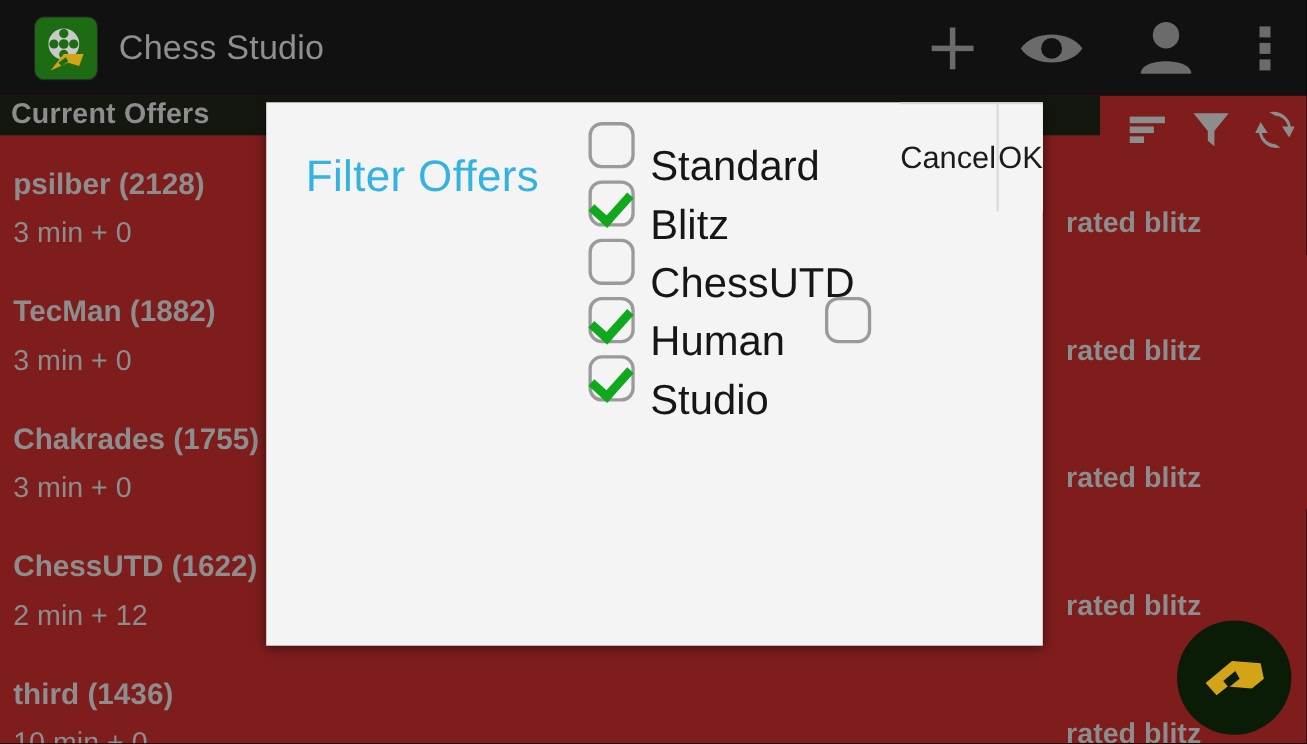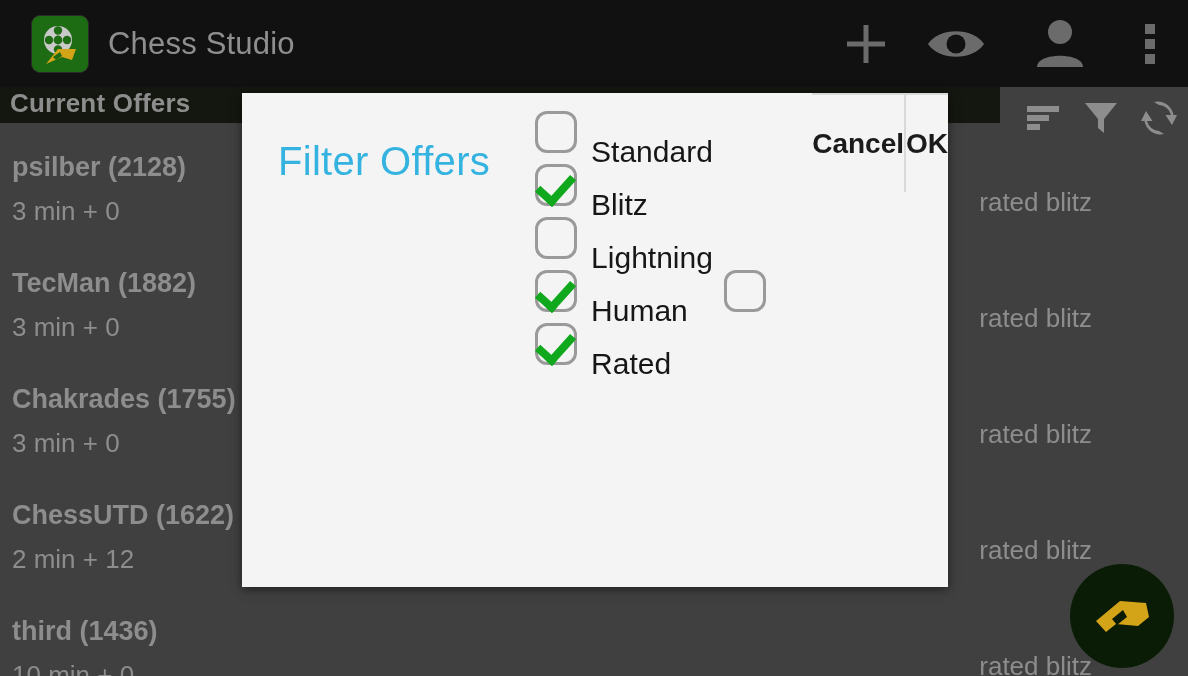--- a/index.html
+++ b/index.html
@@ -70,21 +70,21 @@
   }
   .bar-btn.wide { width: 104px; }
   .bar-btn svg { display: block; }
 
   
   #content {
     position: absolute;
     left: 0; top: 87px;
     width: 1188px;
     height: 589px;
-    background: #404040;
+    background: #7f1d1d;
   }
   #list-header {
     position: absolute;
     left: 0; top: 0;
     width: 1000px;
     height: 36px;
     background: #14170f;
     display: flex;
     align-items: center;
   }
@@ -148,21 +148,21 @@
     line-height: 1;
     padding-top: 17px;
     white-space: nowrap;
   }
   .offer-kind {
     position: absolute;
     right: 96px;
     top: 52px;
     color: #8d8d8d;
     font-size: 26px;
-    font-weight: 400;
+    font-weight: 700;
     white-space: nowrap;
   }
 
   
   #fab {
     position: absolute;
     right: 14px;
     bottom: 8px;
     width: 104px;
     height: 104px;
@@ -244,21 +244,21 @@
     top: 1px;
     width: 15px;
     height: 28px;
     border: solid #10a81c;
     border-width: 0 8px 8px 0;
     transform: rotate(42deg);
   }
   .check-label {
     margin-left: 14px;
     color: #161616;
-    font-size: 30px;
+    font-size: 38px;
     font-weight: 400;
     line-height: 1;
     white-space: nowrap;
     margin-top: 40px;
   }
   .col-gap-human { width: 36px; }
   .col-gap-rated { width: 73px; }
 
   #dialog-buttons {
     height: 97px;
@@ -266,21 +266,21 @@
     display: flex;
     flex: none;
   }
   .dlg-btn {
     flex: 1 1 0;
     display: flex;
     align-items: center;
     justify-content: center;
     color: #1b1b1b;
     font-size: 28px;
-    font-weight: 700;
+    font-weight: 400;
     background: #f4f4f4;
     user-select: none;
   }
   #btn-divider {
     width: 2px;
     background: #d9d9d9;
     flex: none;
   }
 </style>
 </head>
@@ -434,39 +434,39 @@
         <div class="check-row">
           <div class="check-item">
             <span class="checkbox checked"></span>
             <span class="check-label">Blitz</span>
           </div>
         </div>
 
         <div class="check-row">
           <div class="check-item">
             <span class="checkbox"></span>
-            <span class="check-label">Lightning</span>
+            <span class="check-label">ChessUTD</span>
           </div>
         </div>
 
         <div class="check-row">
           <div class="check-item">
             <span class="checkbox checked"></span>
             <span class="check-label">Human</span>
           </div>
           <div class="col-gap-human"></div>
           <div class="check-item">
             <span class="checkbox"></span>
           </div>
         </div>
 
         <div class="check-row">
           <div class="check-item">
             <span class="checkbox checked"></span>
-            <span class="check-label">Rated</span>
+            <span class="check-label">Studio</span>
           </div>
           <div class="col-gap-rated"></div>
         </div>
 
       </div>
 
       <div id="dialog-buttons">
         <div class="dlg-btn">Cancel</div>
         <div id="btn-divider"></div>
         <div class="dlg-btn">OK</div>

